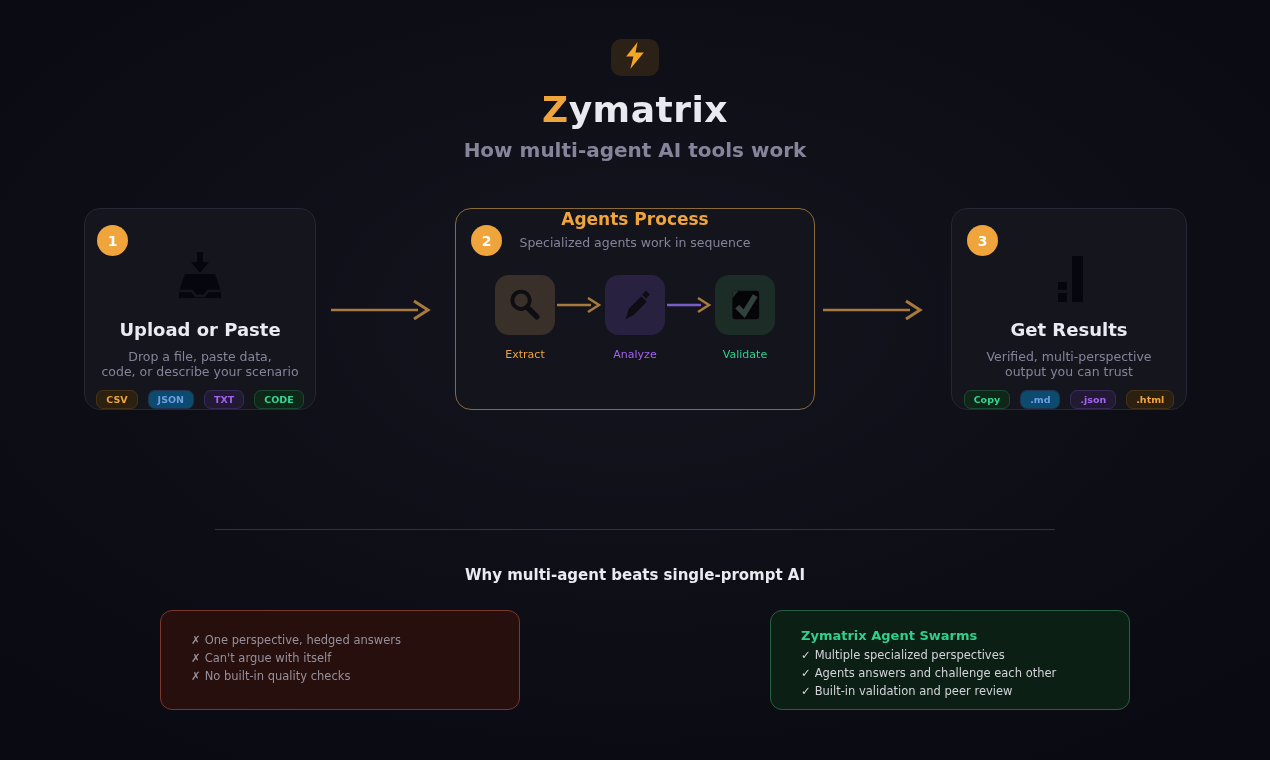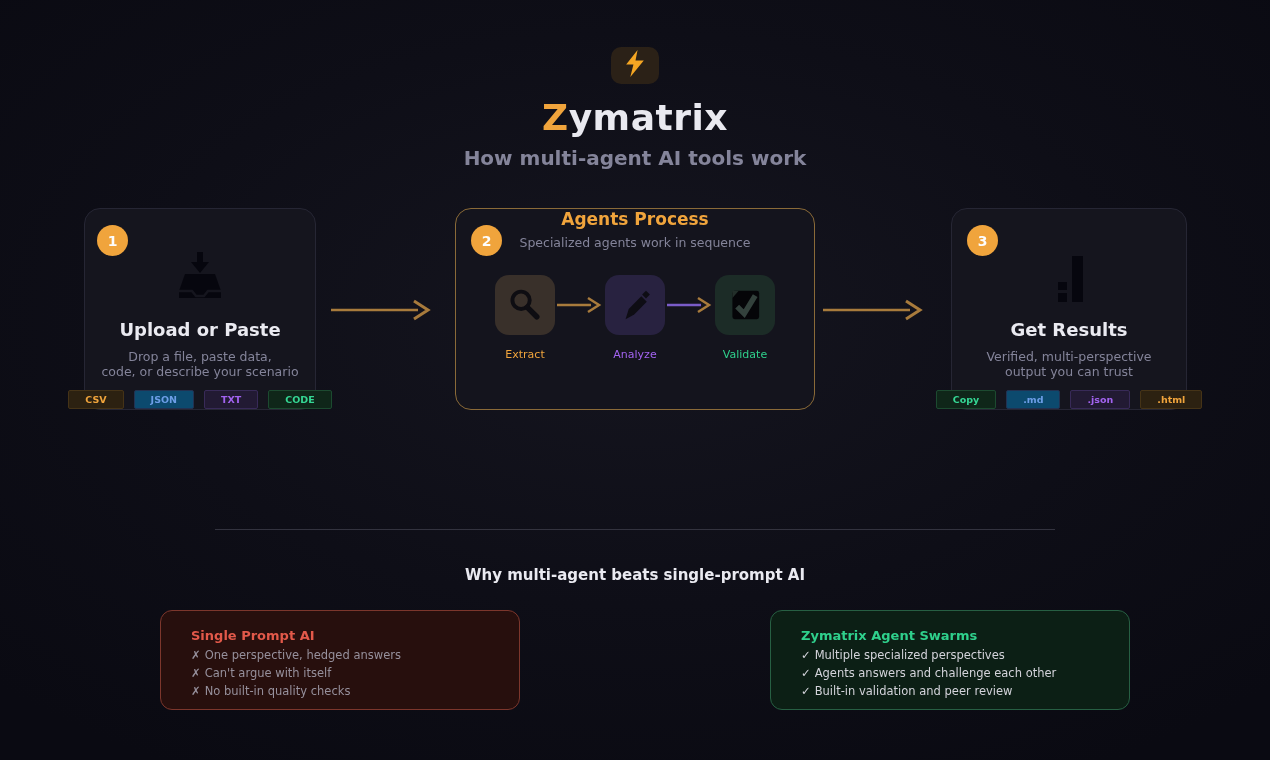--- a/index.html
+++ b/index.html
@@ -4,21 +4,21 @@
 <style>
   * { margin:0; padding:0; box-sizing:border-box; }
   html,body { width:1270px; height:760px; }
   body {
     font-family:"DejaVu Sans", sans-serif;
     background:radial-gradient(ellipse 900px 520px at 50% 42%, #15151f 0%, #0e0e17 55%, #0a0a12 100%);
     color:#e9e9f0;
     position:relative;
     overflow:hidden;
   }
-  .hdr { position:absolute; top:16px; left:0; width:100%; text-align:center; }
+  .hdr { position:absolute; top:8px; left:0; width:100%; text-align:center; }
   .logo-box {
     width:48px; height:37px; margin:31px auto 0; border-radius:10px;
     background:#2b2117; display:flex; align-items:center; justify-content:center;
   }
   .brand { margin-top:13px; font-size:36px; font-weight:bold; letter-spacing:0.5px; }
   .brand .z { color:#f0a43c; }
   .brand .rest { color:#e9e9f0; }
   .tagline { margin-top:8px; font-size:20px; font-weight:bold; color:#84849a; }
 
   .card {
@@ -35,21 +35,21 @@
     background:#f0a43c; color:#fdfdfd; font-size:14px; font-weight:bold;
     display:flex; align-items:center; justify-content:center;
   }
   #card-2 .badge, #card-3 .badge { left:15px; }
 
   .step-icon { margin-top:38px; height:58px; display:flex; align-items:flex-end; }
   .step-title { margin-top:14px; font-size:18px; font-weight:bold; color:#eaeaf1; }
   .step-desc { margin-top:9px; font-size:12.5px; line-height:15.5px; color:#84849a; text-align:center; }
   .tags { margin-top:10px; display:flex; gap:10px; }
   .tag {
-    font-size:9.5px; font-weight:bold; padding:4px 16px; border-radius:2px; line-height:1;
+    font-size:9.5px; font-weight:bold; padding:4px 9px; border-radius:7px; line-height:1;
     border:1px solid transparent;
   }
   .tag-orange { color:#f0a43c; background:#2c2111; border-color:#453317; }
   .tag-blue   { color:#6d9ee8; background:#0c4a6e; border-color:#223252; }
   .tag-purple { color:#a263f0; background:#221a33; border-color:#382a58; }
   .tag-green  { color:#35d694; background:#0f2619; border-color:#1c4a30; }
 
   .proc-title { font-size:17px; font-weight:bold; color:#f0a43c; }
   .proc-sub { margin-top:6px; font-size:12.5px; color:#84849a; }
   .agents-row { margin-top:25px; display:flex; align-items:flex-start; justify-content:center; }
@@ -200,21 +200,20 @@
     <span class="tag tag-blue">.md</span>
     <span class="tag tag-purple">.json</span>
     <span class="tag tag-orange">.html</span>
   </div>
 </div>
 
 <div class="divider"></div>
 <div class="why-heading">Why multi-agent beats single-prompt AI</div>
 
 <div class="cmp-card" id="cmp-neg">
-  <div class="cmp-title">Single Prompt AI</div>
   <div class="cmp-item">
     <span class="mark">✗</span><span>One perspective, hedged answers</span>
   </div>
   <div class="cmp-item">
     <span class="mark">✗</span><span>Can't argue with itself</span>
   </div>
   <div class="cmp-item">
     <span class="mark">✗</span><span>No built-in quality checks</span>
   </div>
 </div>

